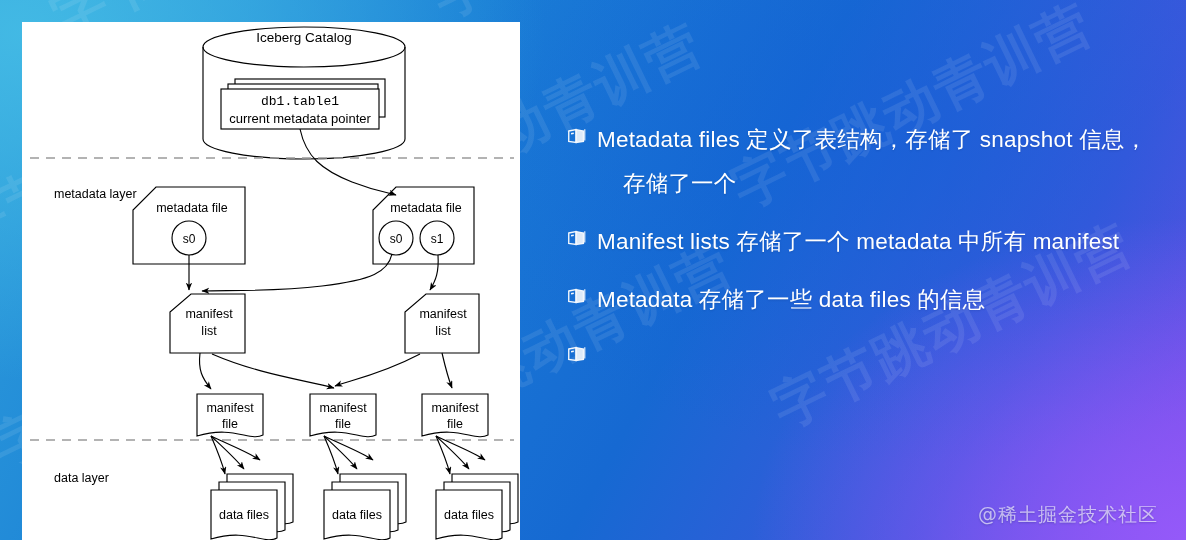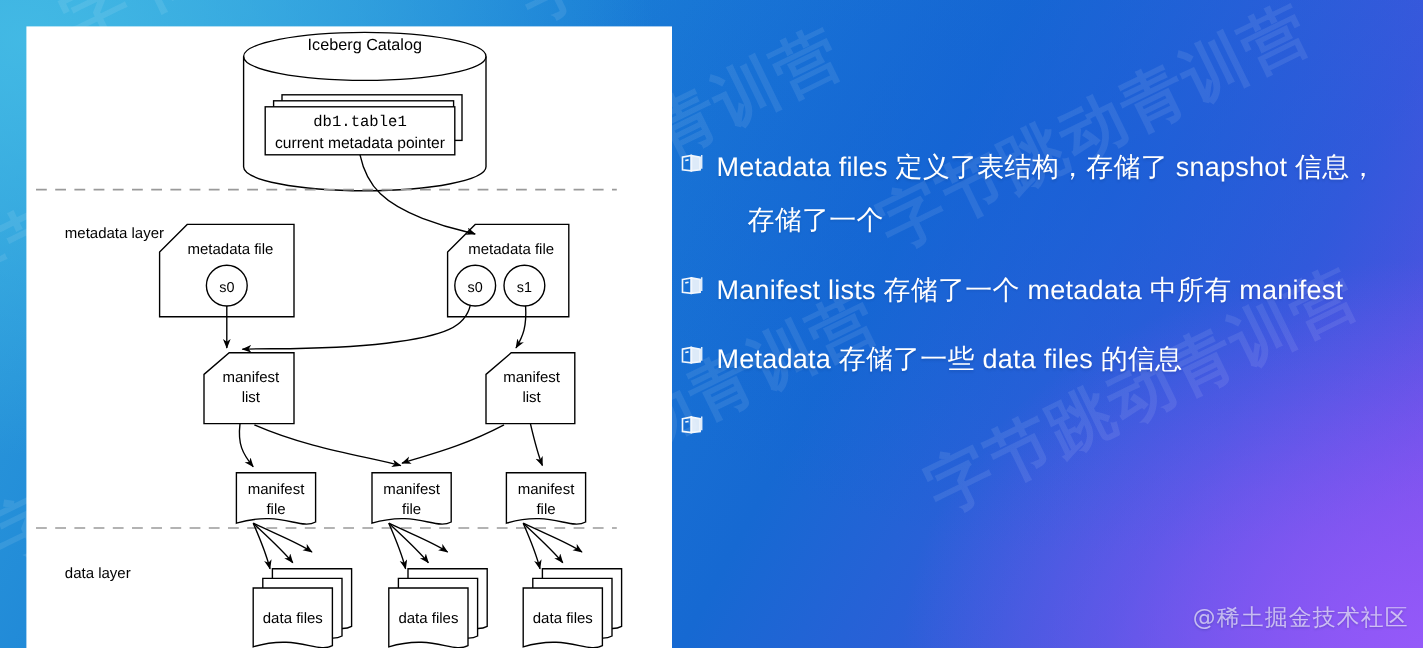--- a/index.html
+++ b/index.html
@@ -23,21 +23,21 @@
   }
   .wm-layer .wm{
     position:absolute;white-space:nowrap;color:#ffffff;
     font-size:54px;font-weight:700;letter-spacing:2px;
     transform:rotate(-26deg);transform-origin:left top;
     font-family:"DejaVu Sans",sans-serif;
   }
 
   
   #diagram{
-    position:absolute;left:22px;top:22px;width:538px;height:518px;
+    position:absolute;left:22px;top:22px;width:498px;height:518px;
     background:#ffffff;overflow:hidden;
   }
   #diagram svg{display:block;}
 
   
   #bullets{
     position:absolute;left:566px;top:118px;width:600px;
   }
   .bullet-row{
     display:flex;align-items:flex-start;
@@ -50,21 +50,21 @@
   .b-text{
     color:#ffffff;font-size:22.5px;line-height:44px;
     letter-spacing:.2px;
     font-family:"Liberation Sans","DejaVu Sans",sans-serif;
     text-shadow:0 1px 2px rgba(0,40,90,.18);
   }
   .b-text .ind{display:block;padding-left:26px;}
 
   
   #credit{
-    position:absolute;right:12px;bottom:12px;
+    position:absolute;right:28px;bottom:12px;
     color:rgba(255,255,255,.62);
     font-size:19px;letter-spacing:1px;
     font-family:"DejaVu Sans",sans-serif;
     text-shadow:0 1px 2px rgba(0,30,80,.25);
   }
 </style>
 </head>
 <body>
 
 <div id="slide">

